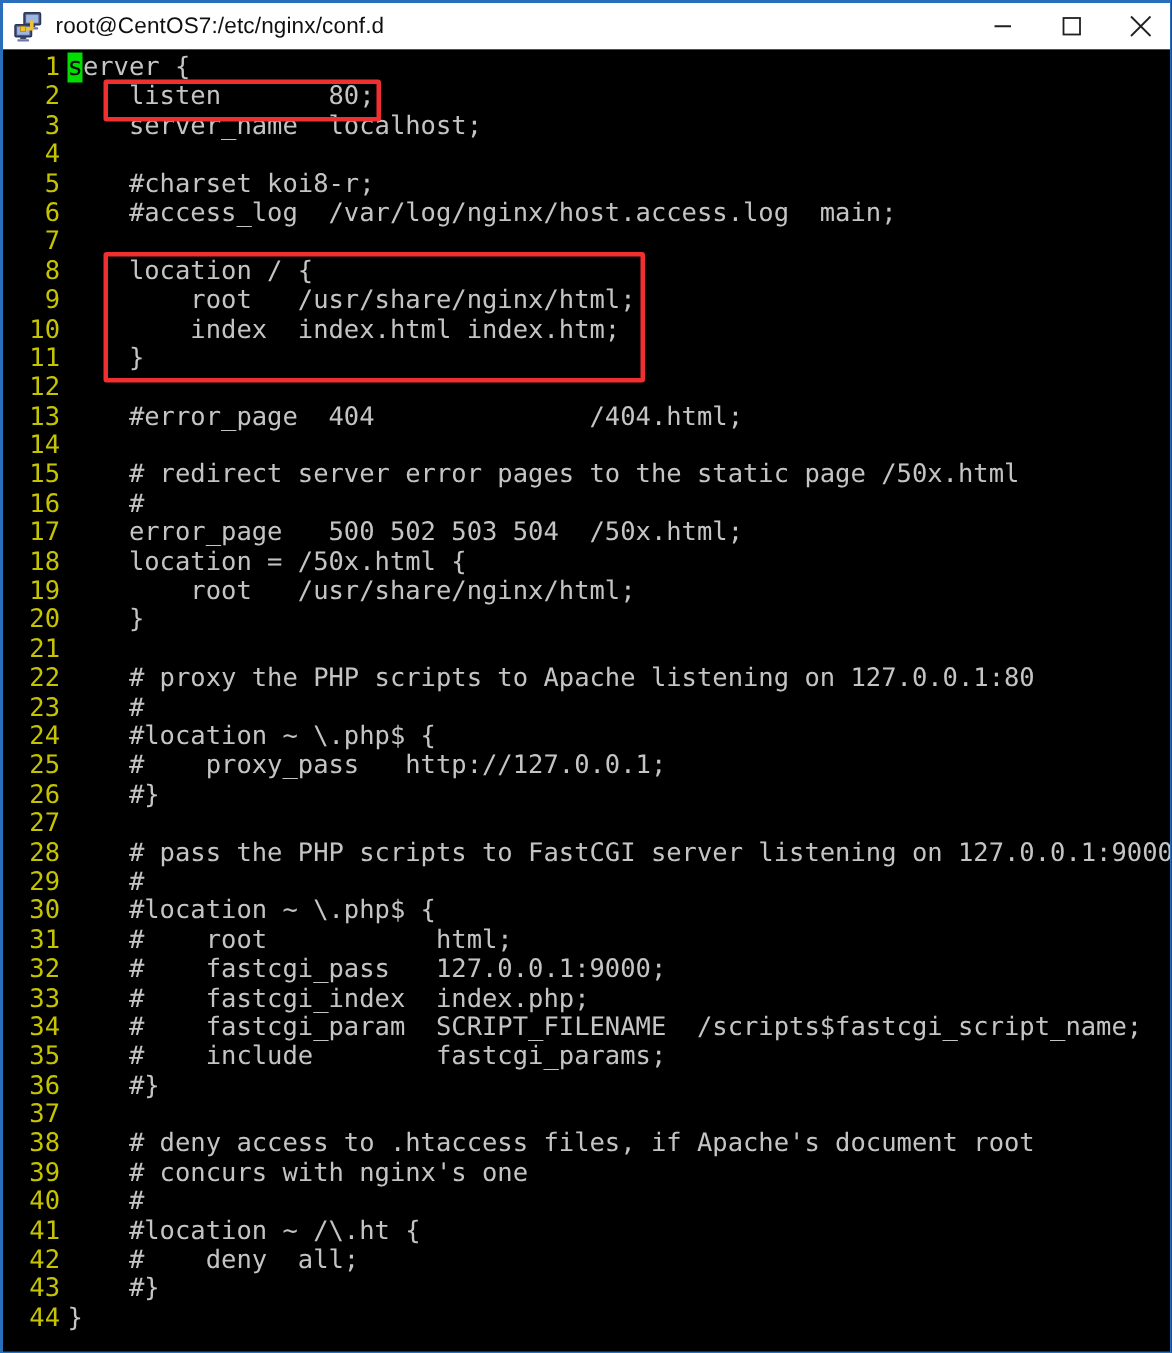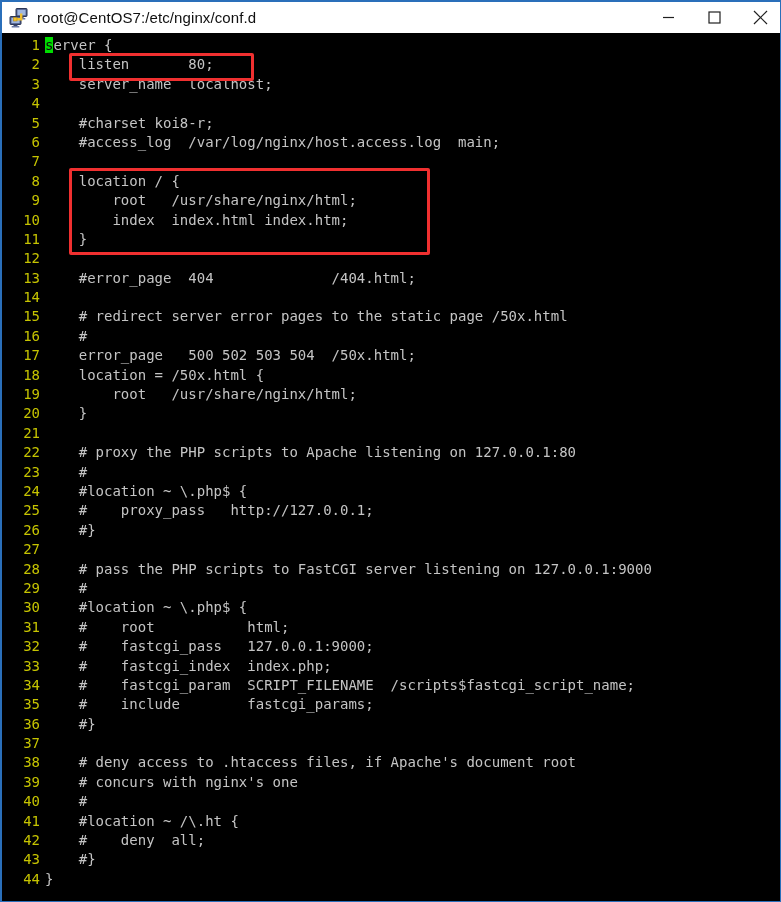--- a/index.html
+++ b/index.html
@@ -83,21 +83,21 @@
     height: 869px;
     background: #000000;
     overflow: hidden;
   }
   #code {
     position: absolute;
     top: 3px;
     left: 0;
     width: 779px;
     font-family: "DejaVu Sans Mono", "Liberation Mono", monospace;
-    font-size: 14px;
+    font-size: 17px;
     line-height: 19.4px;
     white-space: pre;
   }
   .code-line {
     display: block;
     height: 19.4px;
     white-space: pre;
   }
   .lineno {
     display: inline-block;

